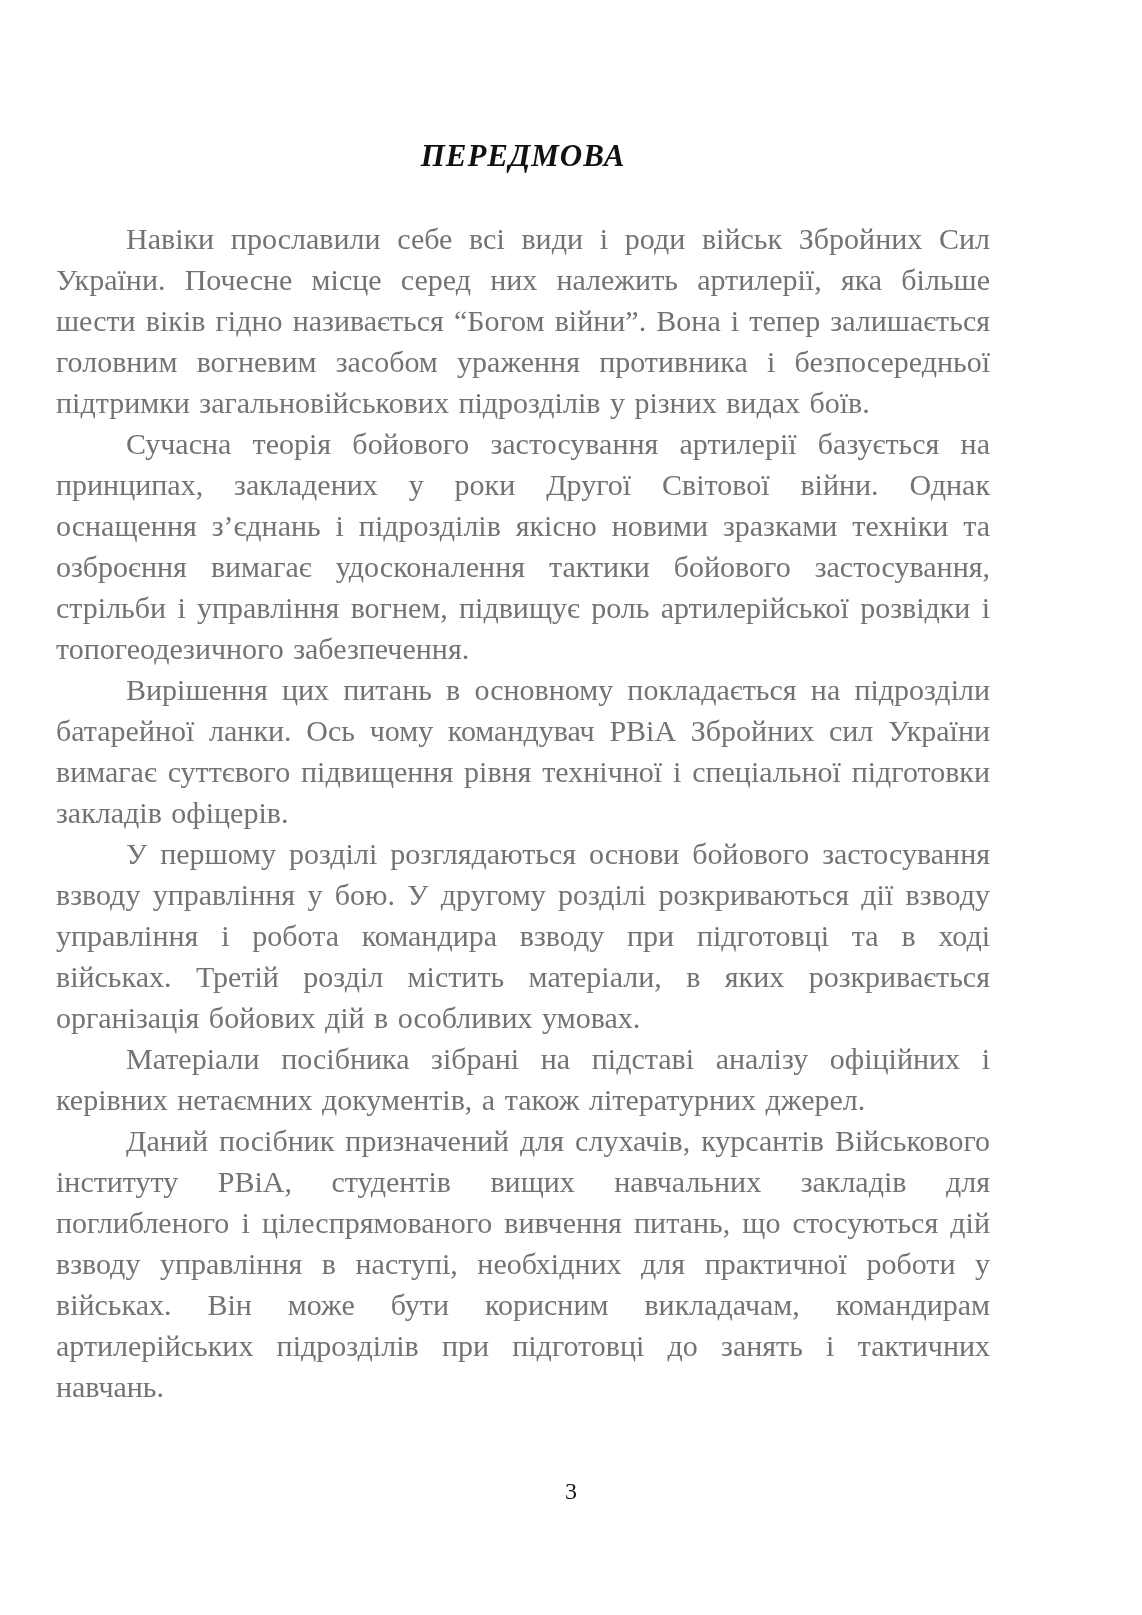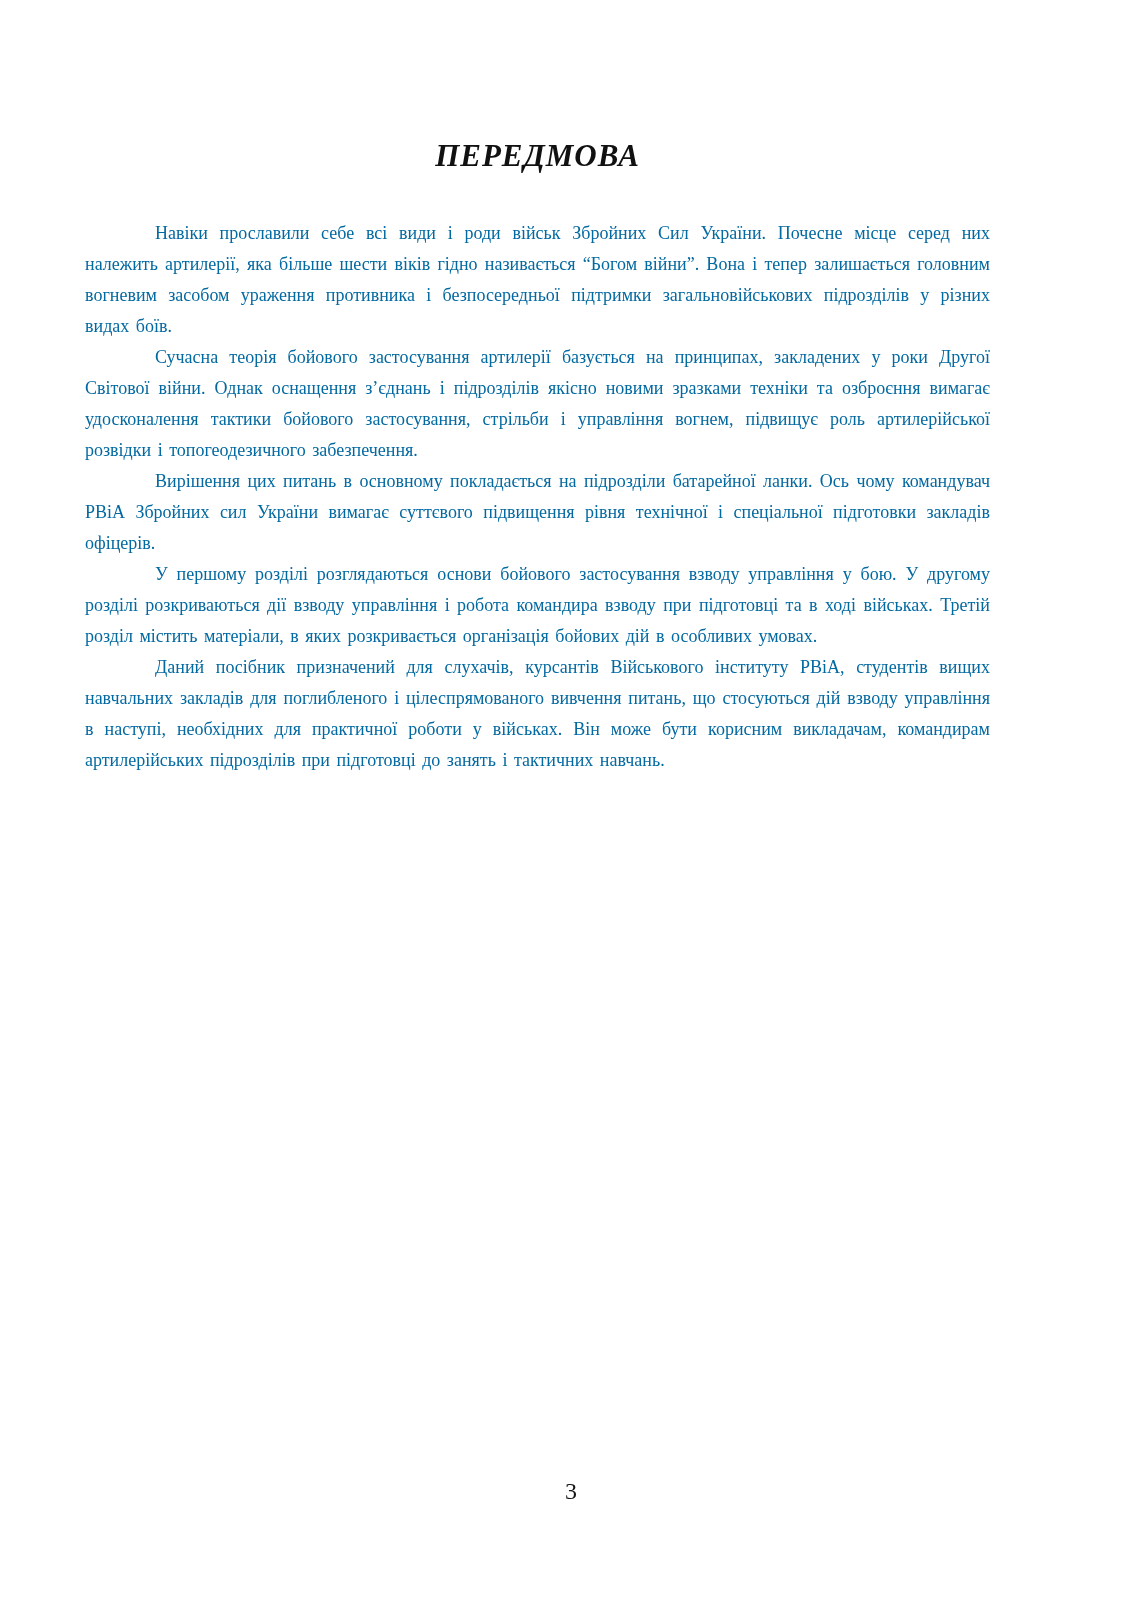--- a/index.html
+++ b/index.html
@@ -14,40 +14,40 @@
     position: relative;
     font-family: "Liberation Serif", "DejaVu Serif", serif;
     color: #1a1a1a;
     overflow: hidden;
   }
 
   .page {
     width: 1142px;
     height: 1615px;
     background: #ffffff;
-    padding: 138px 152px 0 85px;
+    padding: 138px 152px 0 56px;
     position: relative;
   }
 
   .doc-title {
     text-align: center;
     font-size: 31px;
     font-weight: bold;
     font-style: italic;
     letter-spacing: 1px;
     margin-bottom: 44px;
     color: #111111;
   }
 
   .body-text p {
-    font-size: 18px;
-    line-height: 31px;
+    font-size: 30px;
+    line-height: 41px;
     text-align: justify;
     text-indent: 70px;
-    color: #0369a1;
+    color: #737373;
     word-spacing: 2px;
   }
 
   .page-number {
     position: absolute;
     bottom: 110px;
     left: 0;
     width: 1142px;
     text-align: center;
     font-size: 24px;
@@ -59,18 +59,19 @@
 
 <div class="page">
 
   <h1 class="doc-title">ПЕРЕДМОВА</h1>
 
   <div class="body-text">
     <p>Навіки прославили себе всі види і роди військ Збройних Сил України. Почесне місце серед них належить артилерії, яка більше шести віків гідно називається “Богом війни”. Вона і тепер залишається головним вогневим засобом ураження противника і безпосередньої підтримки загальновійськових підрозділів у різних видах боїв.</p>
     <p>Сучасна теорія бойового застосування артилерії базується на принципах, закладених у роки Другої Світової війни. Однак оснащення з’єднань і підрозділів якісно новими зразками техніки та озброєння вимагає удосконалення тактики бойового застосування, стрільби і управління вогнем, підвищує роль артилерійської розвідки і топогеодезичного забезпечення.</p>
     <p>Вирішення цих питань в основному покладається на підрозділи батарейної ланки. Ось чому командувач РВіА Збройних сил України вимагає суттєвого підвищення рівня технічної і спеціальної підготовки закладів офіцерів.</p>
     <p>У першому розділі розглядаються основи бойового застосування взводу управління у бою. У другому розділі розкриваються дії взводу управління і робота командира взводу при підготовці та в ході військах. Третій розділ містить матеріали, в яких розкривається організація бойових дій в особливих умовах.</p>
+    <p>Матеріали посібника зібрані на підставі аналізу офіційних і керівних нетаємних документів, а також літературних джерел.</p>
     <p>Даний посібник призначений для слухачів, курсантів Військового інституту РВіА, студентів вищих навчальних закладів для поглибленого і цілеспрямованого вивчення питань, що стосуються дій взводу управління в наступі, необхідних для практичної роботи у військах. Він може бути корисним викладачам, командирам артилерійських підрозділів при підготовці до занять і тактичних навчань.</p>
   </div>
 
   <div class="page-number">3</div>
 
 </div>
 
 </body></html>

